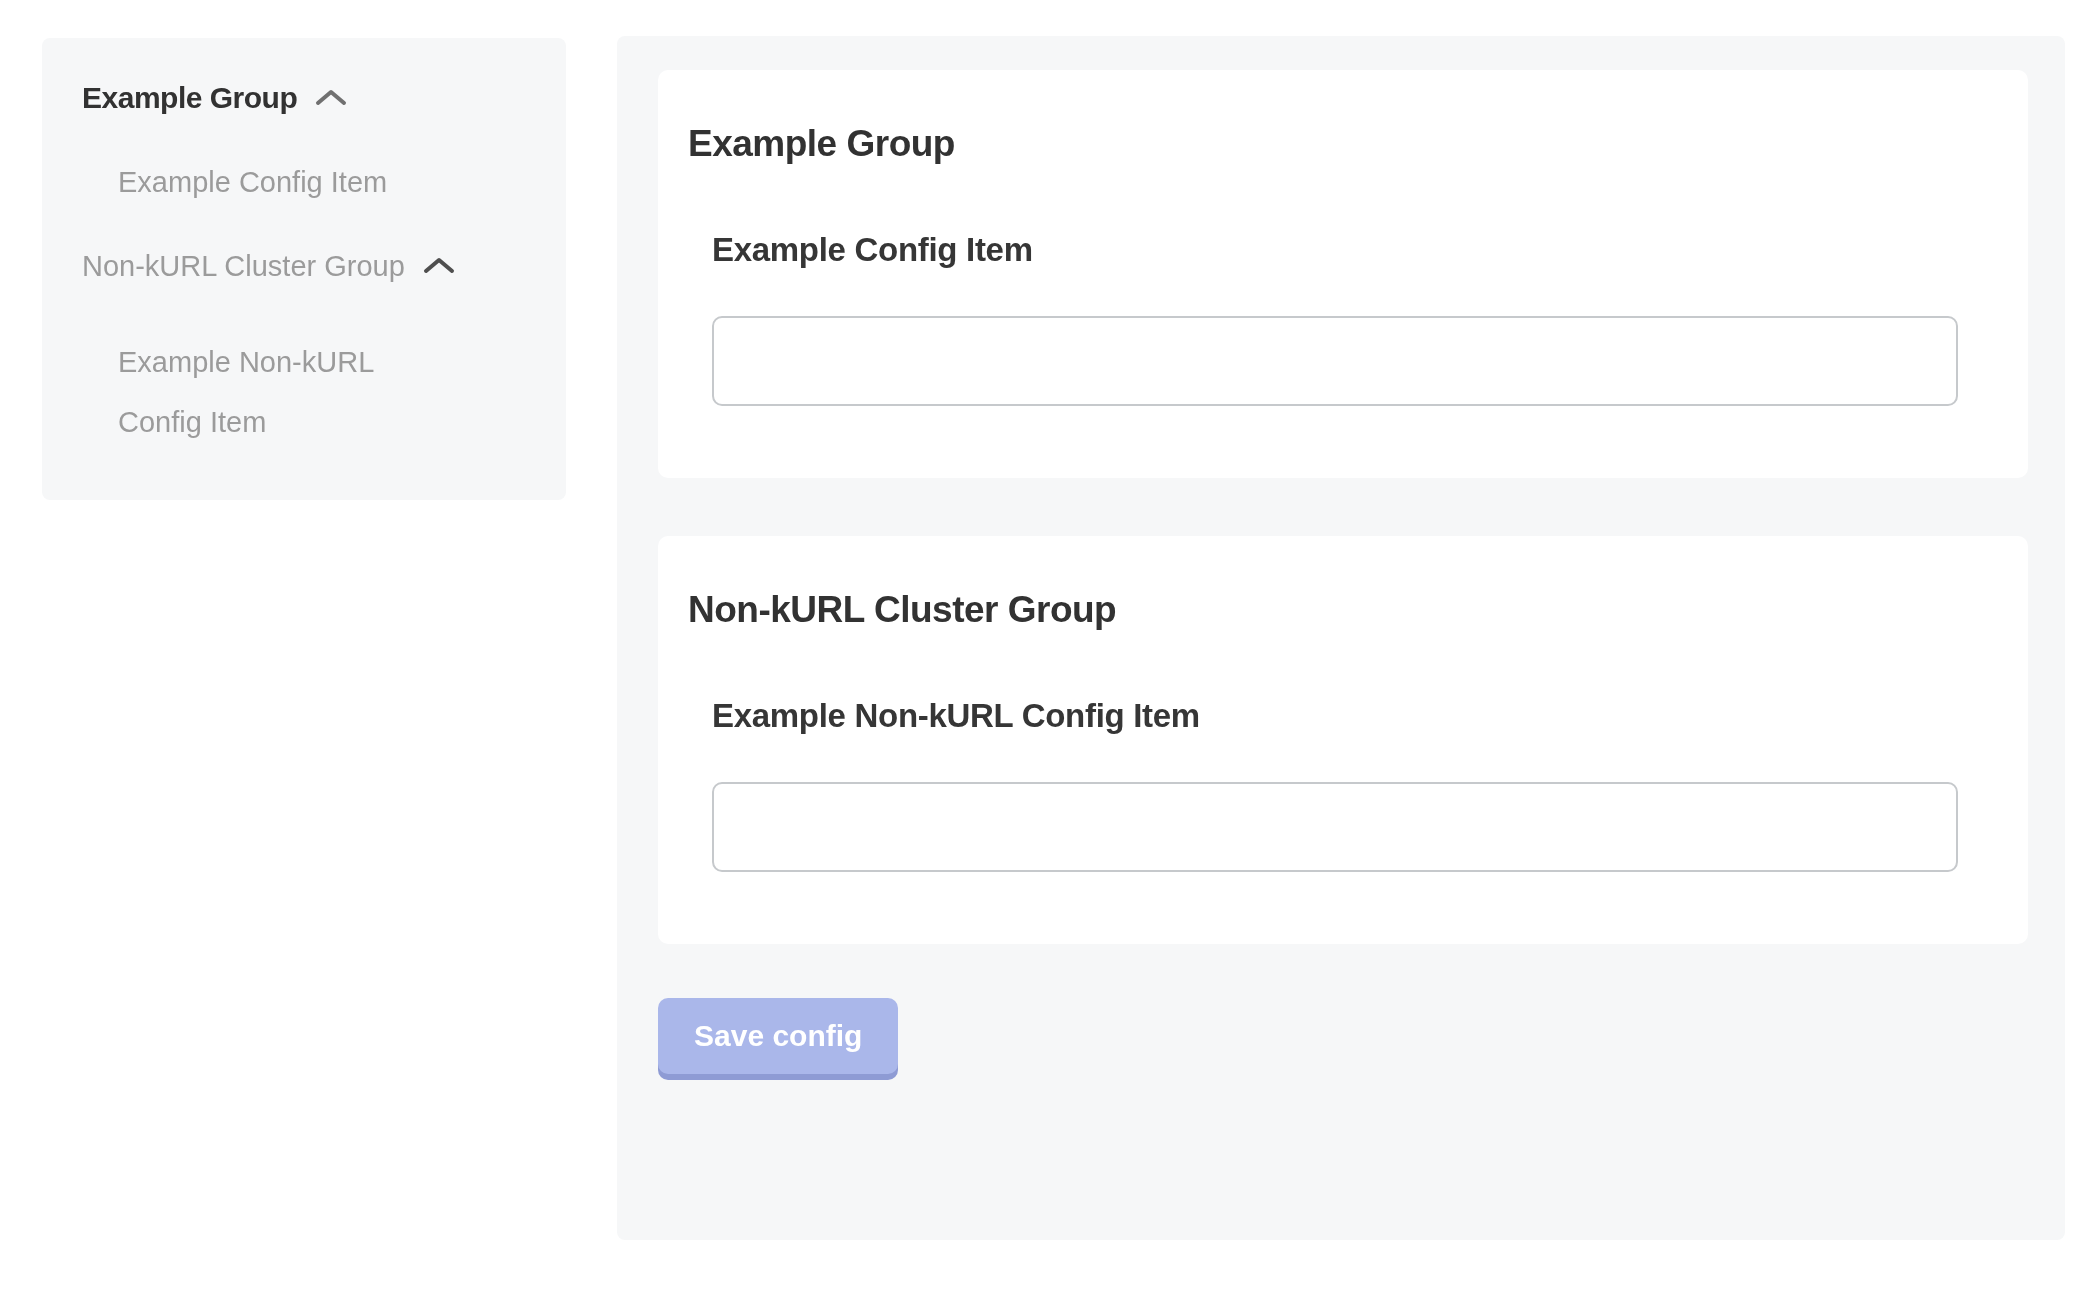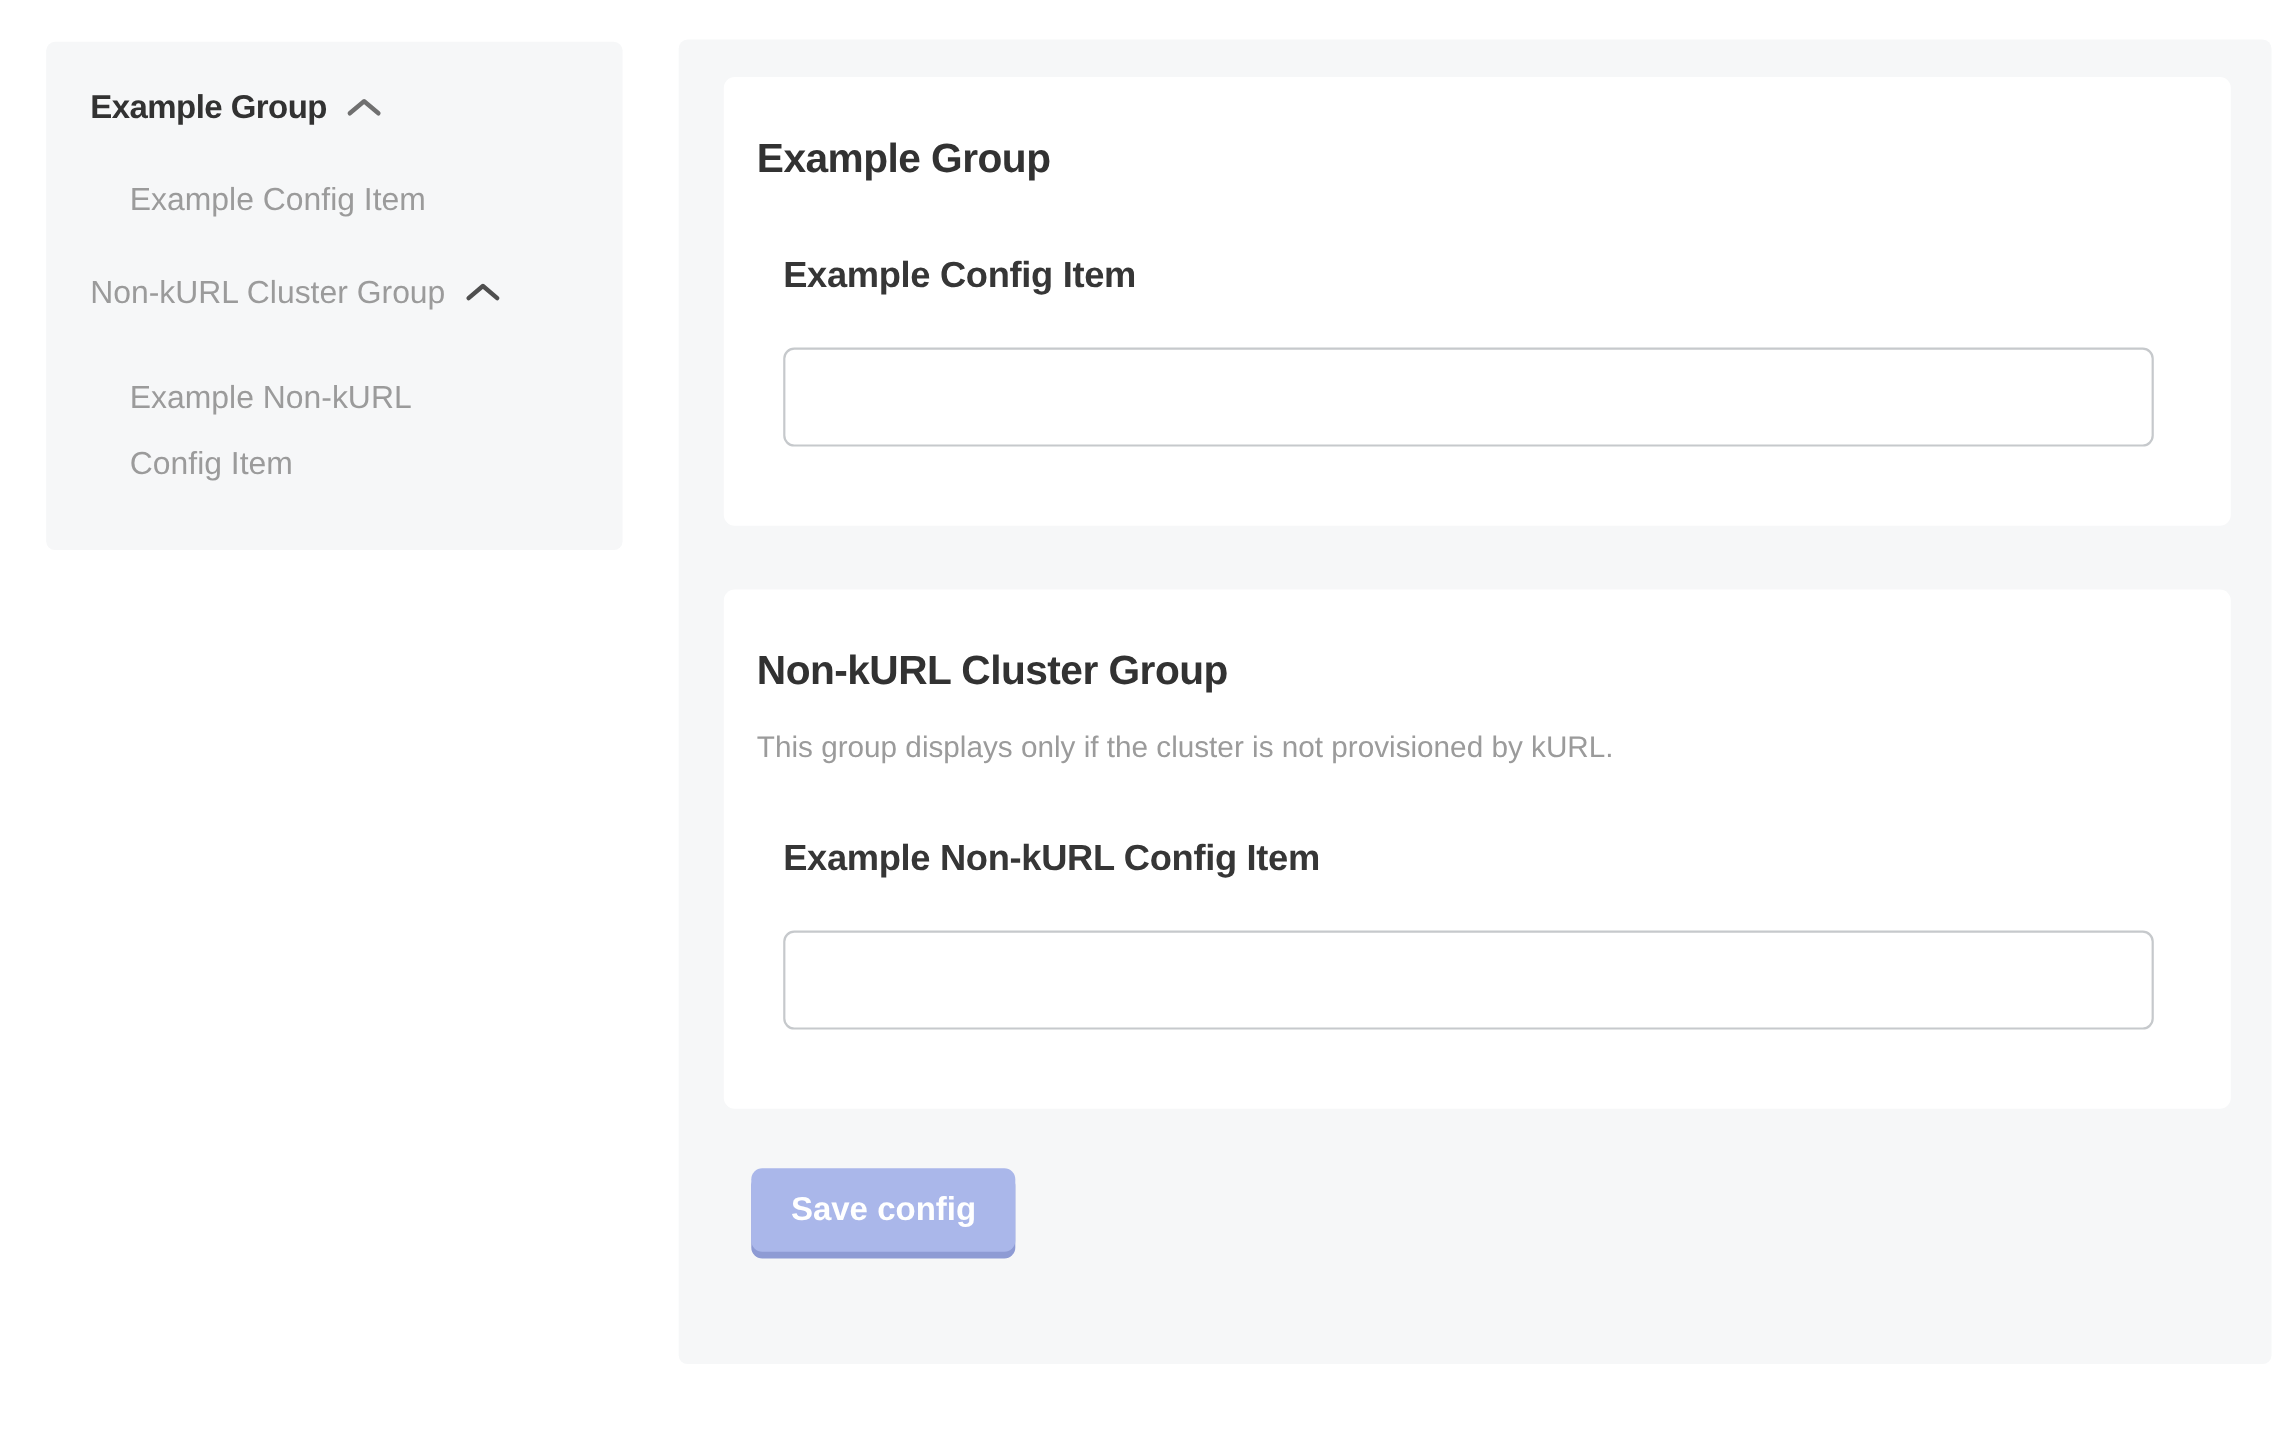--- a/index.html
+++ b/index.html
@@ -122,21 +122,20 @@
     padding:0 36px;
     border:none;
     border-radius:10px;
     background:var(--button-bg);
     box-shadow:0 6px 0 0 var(--button-shadow);
     color:var(--button-text);
     font-family:"Liberation Sans","DejaVu Sans",sans-serif;
     font-size:30px;
     font-weight:bold;
     cursor:pointer;
-    margin-left:25px;
   }
 </style>
 </head>
 <body>
 
 <aside class="sidebar">
   <div class="nav-group-title">
     <span>Example Group</span>
     <svg class="chev" width="32" height="20" viewBox="0 0 32 20">
       <path d="M3 15 L16 4 L29 15" fill="none" stroke="#707070" stroke-width="4" stroke-linejoin="round" stroke-linecap="round"></path>
@@ -157,21 +156,20 @@
   <section class="card">
     <h3 class="group-title">Example Group</h3>
     <div class="config-item">
       <label>Example Config Item</label>
       <input type="text" value="" style="">
     </div>
   </section>
 
   <section class="card">
     <h3 class="group-title">Non-kURL Cluster Group</h3>
-    <p class="group-desc">This group displays only if the cluster is not provisioned by kURL.</p>
     <div class="config-item">
       <label>Example Non-kURL Config Item</label>
       <input type="text" value="" style="">
     </div>
   </section>
 
   <button class="save-btn">Save config</button>
 
 </main>
 

